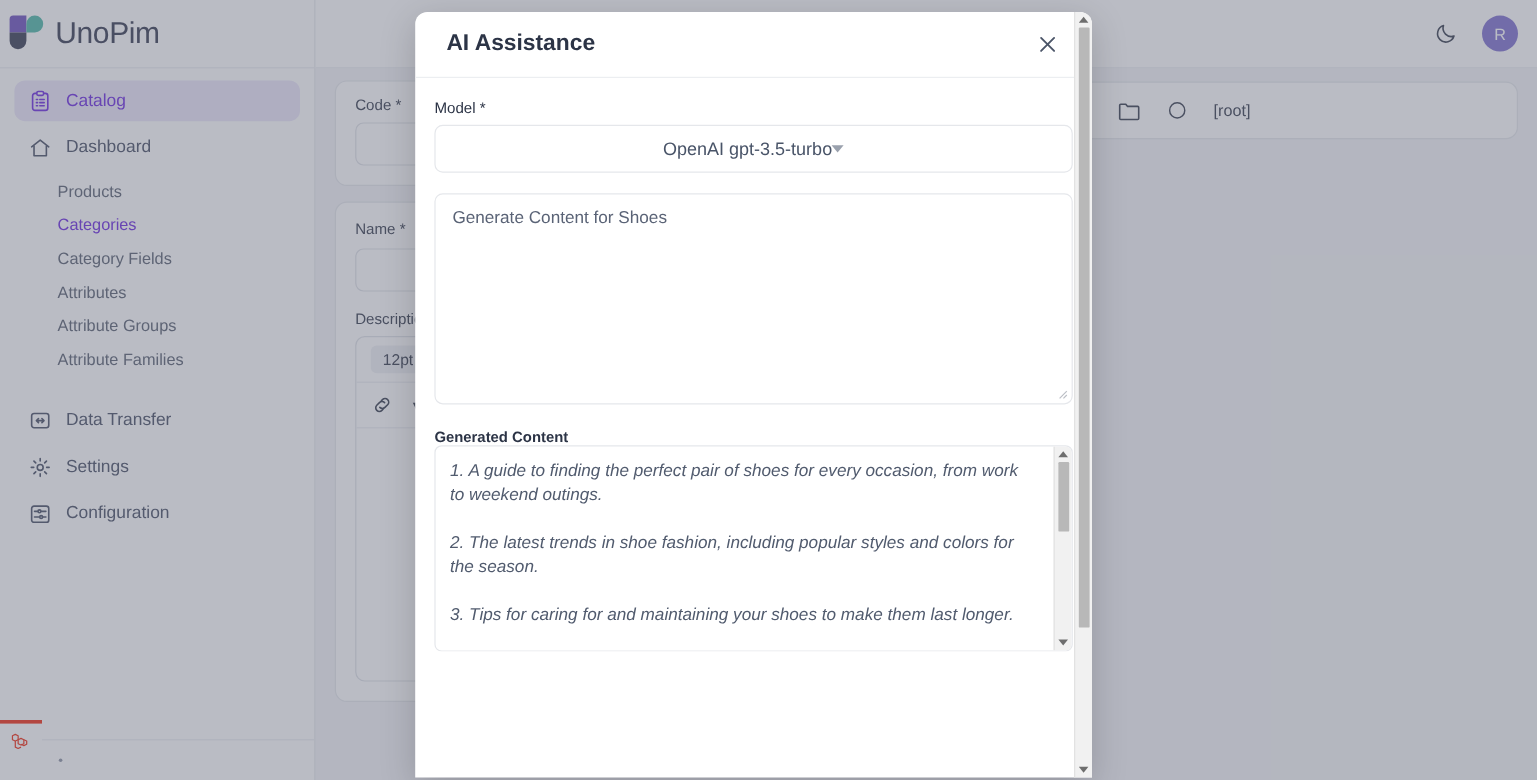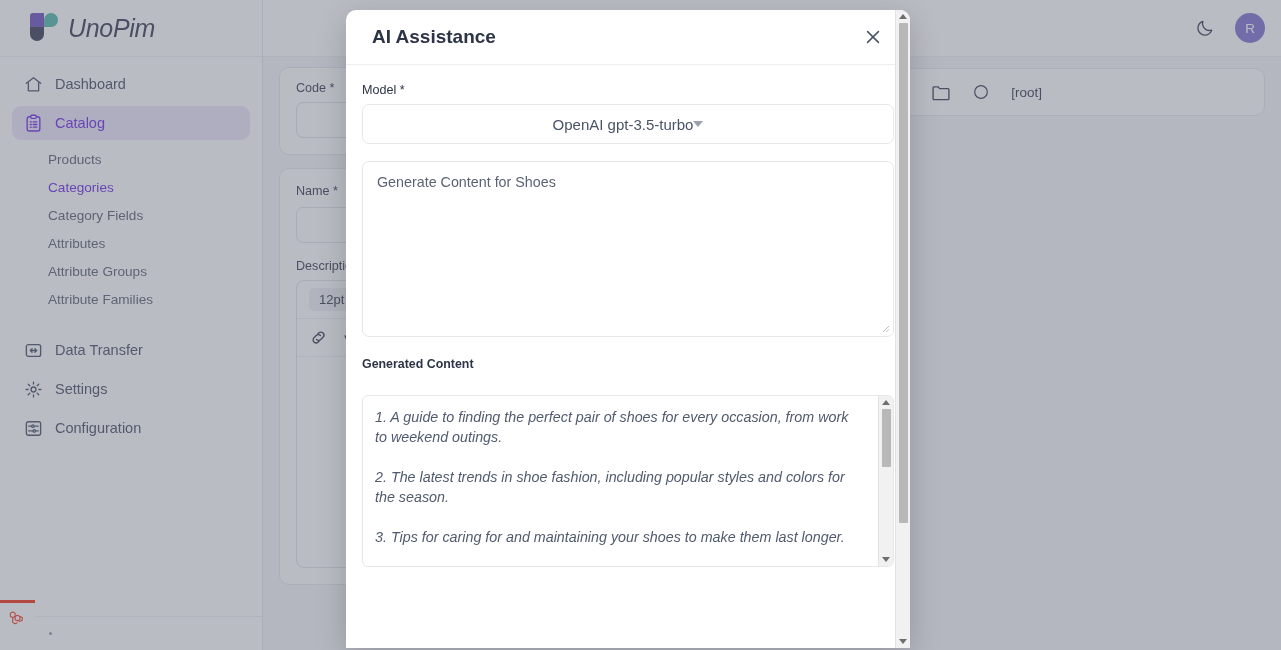--- a/index.html
+++ b/index.html
@@ -23,23 +23,22 @@
     width: 263px; flex: 0 0 263px;
     height: 650px;
     background: #ffffff;
     border-right: 1px solid #e5e7eb;
     display: flex; flex-direction: column;
     position: relative;
   }
   .logo-wrap {
     height: 57px; flex: 0 0 57px;
     display: flex; align-items: center;
-    padding-left: 30px;
+    padding-left: 8px;
     border-bottom: 1px solid #eef0f3;
-    font-style: italic;
   }
   .logo-mark {
     width: 30px; height: 30px;
     position: relative; margin-right: 8px;
   }
   .logo-sq {
     position: absolute; width: 14px; height: 14px;
   }
   .logo-sq.tl { left: 0; top: 0; background: #7b61c4; border-radius: 3px 0 0 0; }
   .logo-sq.tr { left: 14px; top: 0; background: #5fbfb0; border-radius: 7px 7px 7px 0; }
@@ -187,21 +186,21 @@
     position: relative; margin-bottom: 20px; background: #fff;
   }
   .resize-grip { position: absolute; right: 3px; bottom: 3px; width: 10px; height: 10px; opacity:.45; }
   .gen-btn {
     display: inline-block;
     border: 1.6px solid #8b3ef5; border-radius: 7px;
     color: #8b3ef5; font-size: 14.5px; font-weight: 700;
     padding: 10px 18px; background: #fff;
     margin-bottom: 22px;
   }
-  .gc-label { font-size: 12.4px; color: #2c3446; font-weight: 700; margin-bottom: 24px; }
+  .gc-label { font-size: 12.4px; color: #2c3446; font-weight: 700; margin-bottom: 0; }
   .gc-box {
     height: 172px; border: 1px solid #e5e7eb; border-radius: 6px;
     display: flex; overflow: hidden; background: #fff; font-style: italic;
   }
   .gc-text {
     flex: 1 1 auto; padding: 11px 14px 0 12px;
     font-size: 14.3px; line-height: 20px; color: #515b6e;
     overflow: hidden;
   }
   .gc-text p { margin: 0 0 20px 0; }
@@ -236,35 +235,35 @@
       <span class="logo-mark">
         <span class="logo-sq tl"></span>
         <span class="logo-sq tr"></span>
         <span class="logo-sq bl"></span>
       </span>
       <span class="logo-text">UnoPim</span>
     </div>
 
     <nav class="nav">
 
-      <div class="nav-item">
-        <svg class="nav-icon" viewBox="0 0 24 24" fill="none" stroke="#5b6275" stroke-width="1.7" stroke-linecap="round" stroke-linejoin="round">
-            <path d="M3 10.5 12 3.5l9 7"></path>
-            <path d="M5.5 9.8V20h13V9.8"></path>
-          </svg>
-        <span>Dashboard</span>
-      </div>
-
       <div class="nav-item active">
         <svg class="nav-icon" viewBox="0 0 24 24" fill="none" stroke="#7b3fe4" stroke-width="1.7" stroke-linecap="round" stroke-linejoin="round">
             <rect x="4" y="3.5" width="16" height="18" rx="2.5"></rect>
             <rect x="8.5" y="1.6" width="7" height="4" rx="1.4" fill="#fff"></rect>
             <path d="M8 10h1.2M8 13.3h1.2M8 16.6h1.2M11.6 10h4.6M11.6 13.3h4.6M11.6 16.6h4.6"></path>
           </svg>
         <span>Catalog</span>
+      </div>
+
+      <div class="nav-item">
+        <svg class="nav-icon" viewBox="0 0 24 24" fill="none" stroke="#5b6275" stroke-width="1.7" stroke-linecap="round" stroke-linejoin="round">
+            <path d="M3 10.5 12 3.5l9 7"></path>
+            <path d="M5.5 9.8V20h13V9.8"></path>
+          </svg>
+        <span>Dashboard</span>
       </div>
 
       <div class="sub-list">
         <div class="sub-item">
             <span>Products</span>
           </div>
         <div class="sub-item current">
             <span>Categories</span>
           </div>
         <div class="sub-item">

